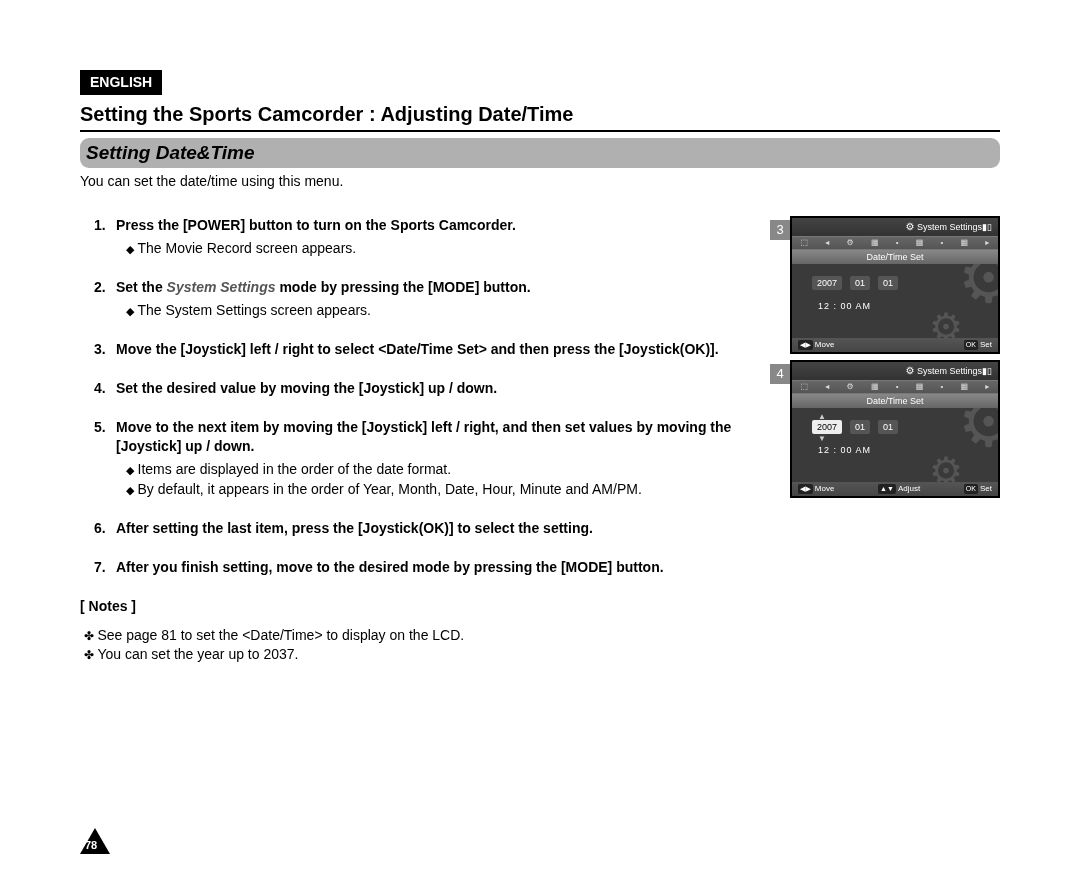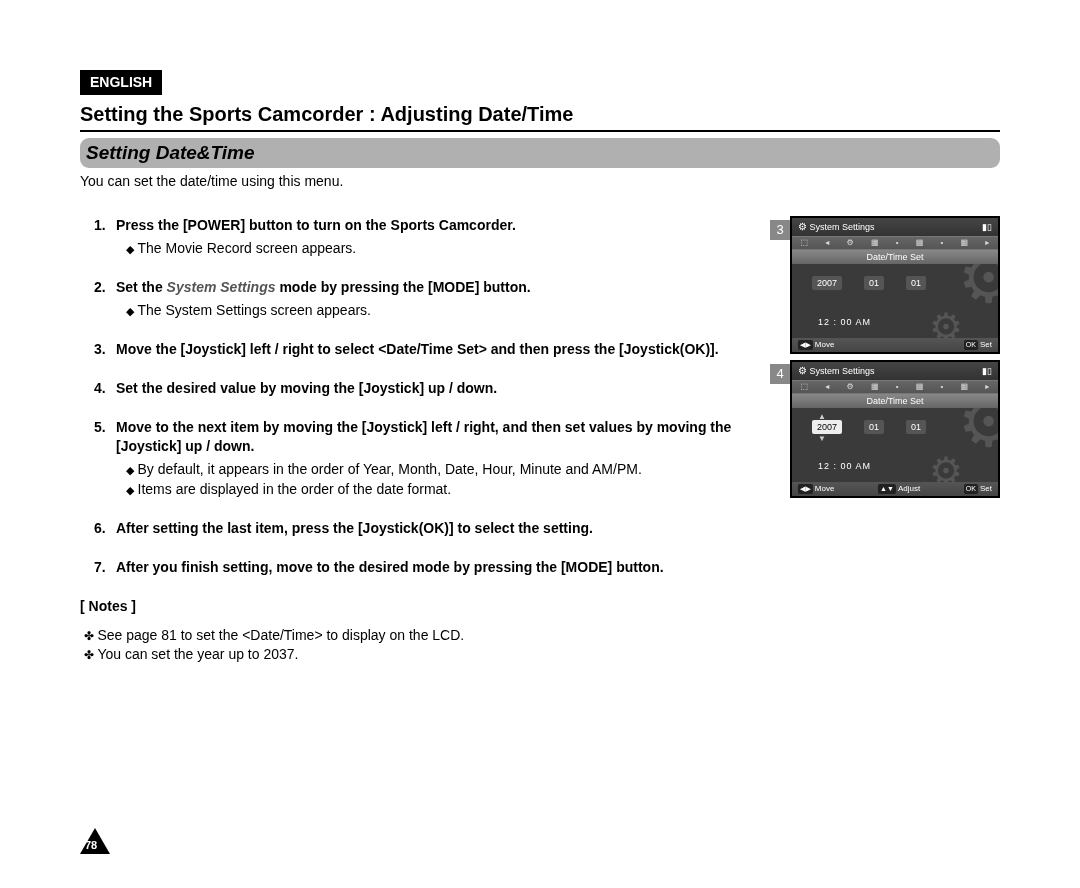--- a/index.html
+++ b/index.html
@@ -86,21 +86,21 @@
     flex: 1;
     border: 2px solid #000;
     background: #2a2a2a;
     color: #fff;
     font-size: 9px;
     position: relative;
     height: 138px;
     overflow: hidden;
   }
   .shot .top {
-    display: flex; justify-content: space-between; align-items: center;
+    display: flex; justify-content: flex-end; align-items: center;
     padding: 2px 6px;
     background: linear-gradient(#444,#333);
     font-size: 9px;
   }
   .shot .top .gear-small { font-size: 10px; }
   .shot .iconbar {
     background: linear-gradient(#666,#555);
     height: 14px;
     display: flex; align-items: center; justify-content: space-around;
     font-size: 8px; color: #ddd;
@@ -124,29 +124,29 @@
     font-size: 70px; color: #555; line-height: 0.7;
     pointer-events: none;
   }
   .shot .big-gears2 {
     position: absolute; right: 35px; top: 38px;
     font-size: 38px; color: #555;
     pointer-events: none;
   }
   .shot .vals {
     position: absolute; left: 20px; top: 12px;
-    display: flex; gap: 22px; text-align: right;
+    display: flex; gap: 8px; text-align: right;
   }
   .shot .valbox {
     background: #555; padding: 1px 5px; border-radius: 2px;
     font-size: 9px; color: #fff;
   }
   .shot .valbox.hl { background: #eee; color: #000; }
   .shot .time-row {
-    position: absolute; left: 26px; top: 52px;
+    position: absolute; left: 26px; top: 36px;
     font-size: 9px; letter-spacing: 1px;
   }
   .shot .arrows {
     position: absolute; left: 26px; top: 4px;
     font-size: 8px; color: #ccc;
   }
   .shot .arrows-dn {
     position: absolute; left: 26px; top: 26px;
     font-size: 8px; color: #ccc;
   }
@@ -199,22 +199,22 @@
         </span>
         <ul class="sub">
             <li>The System Settings screen appears.</li>
           </ul>
       </li>
       <li><span class="step-inline">Move the [Joystick] left / right to select &lt;Date/Time Set&gt; and then press the [Joystick(OK)].</span></li>
       <li><span class="step-inline">Set the desired value by moving the [Joystick] up / down.</span></li>
       <li>
         <span class="step-inline">Move to the next item by moving the [Joystick] left / right, and then set values by moving the [Joystick] up / down.</span>
         <ul class="sub">
+          <li>Items are displayed in the order of the date format.</li>
           <li>By default, it appears in the order of Year, Month, Date, Hour, Minute and AM/PM.</li>
-          <li>Items are displayed in the order of the date format.</li>
         </ul>
       </li>
       <li><span class="step-inline">After setting the last item, press the [Joystick(OK)] to select the setting.</span></li>
       <li><span class="step-inline">After you finish setting, move to the desired mode by pressing the [MODE] button.</span></li>
     </ol>
 
     <div class="notes-header">[ Notes ]</div>
     <ul class="notes">
       <li>See page 81 to set the &lt;Date/Time&gt; to display on the LCD.</li>
       <li>You can set the year up to 2037.</li>

